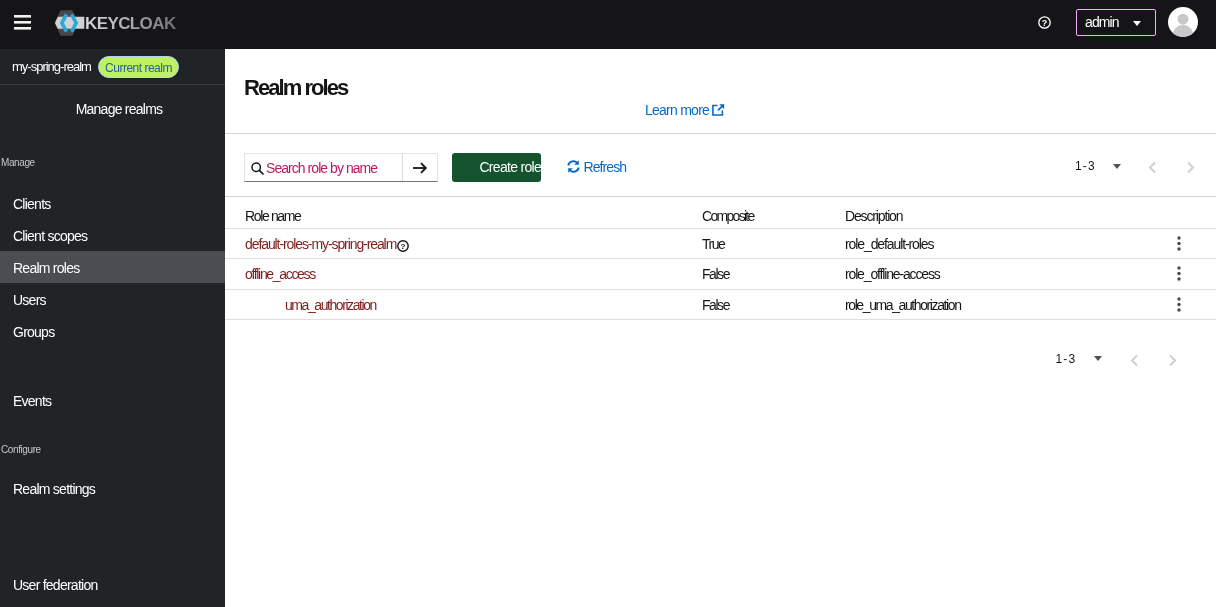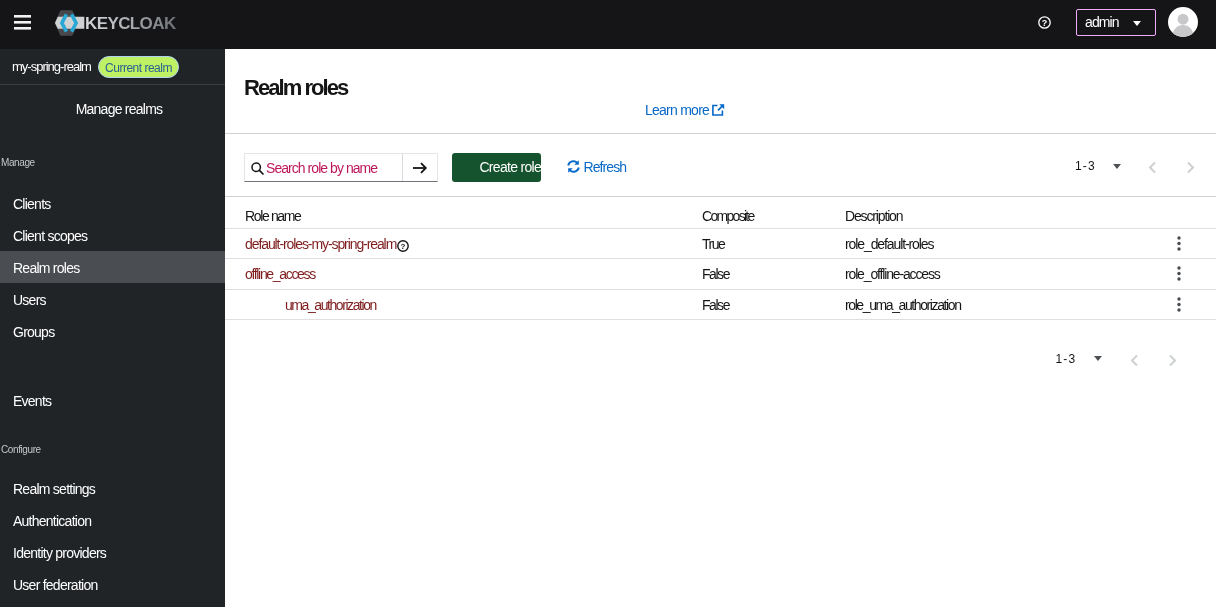--- a/index.html
+++ b/index.html
@@ -95,22 +95,20 @@
     <div class="navitem" style="top:44px;text-align:center;">Manage realms</div>
     <div class="navlabel" style="top:109px;">Manage</div>
     <div class="navitem" style="top:139px;">Clients</div>
     <div class="navitem" style="top:171px;">Client scopes</div>
     <div class="navitem current" style="top:202px;">Realm roles</div>
     <div class="navitem" style="top:235px;">Users</div>
     <div class="navitem" style="top:267px;">Groups</div>
     <div class="navitem" style="top:316px;margin-top:20px;">Events</div>
     <div class="navlabel" style="top:396px;">Configure</div>
     <div class="navitem" style="top:424px;">Realm settings</div>
-    <div class="navitem" style="top:456px;">Authentication</div>
-    <div class="navitem" style="top:488px;">Identity providers</div>
     <div class="navitem" style="top:520px;">User federation</div>
   </div>
 
   <div class="content">
     <h1>Realm roles</h1>
     <span class="learnmore">Learn more</span>
     <svg class="abs" style="left:487.4px;top:55.2px" width="13" height="12" viewBox="0 0 13 12">
       <path d="M10.4,6.4 L10.4,11 L0.9,11 L0.9,1.5 L5.5,1.5" fill="none" stroke="#0669c9" stroke-width="1.6"></path>
       <path d="M7.3,0.3 L12.2,0.3 L12.2,5.2 Z" fill="#0669c9"></path>
       <line x1="6" y1="6.3" x2="11.2" y2="1.1" stroke="#0669c9" stroke-width="1.7"></line>

